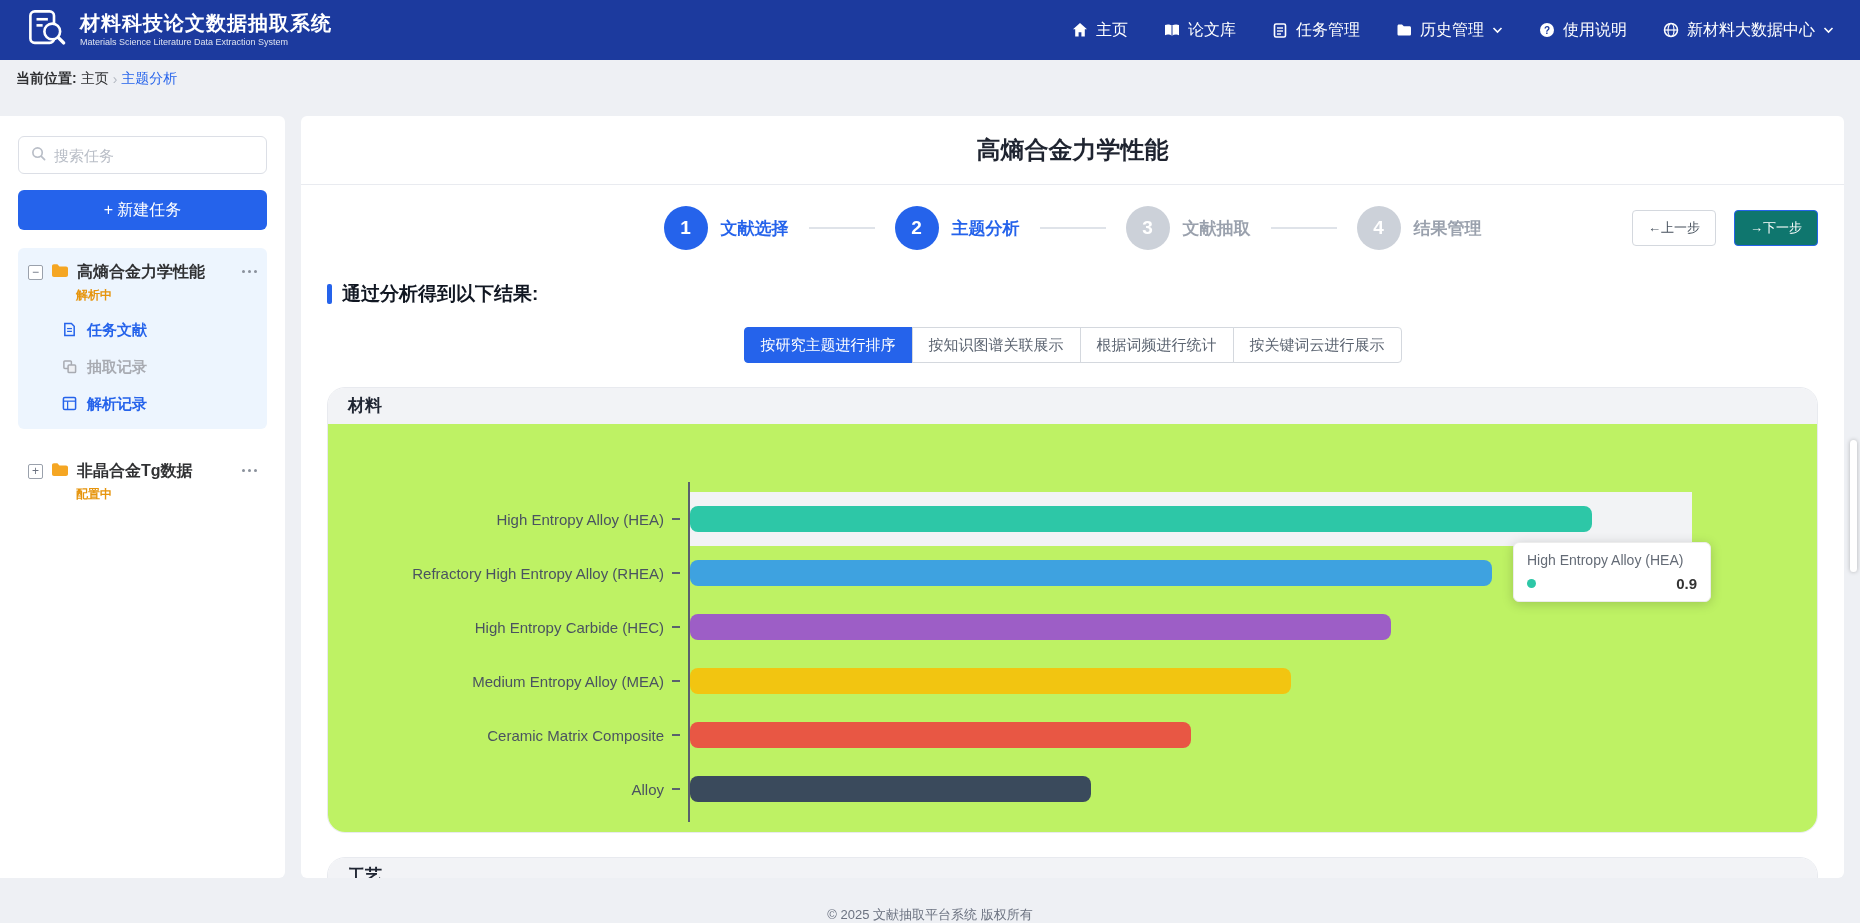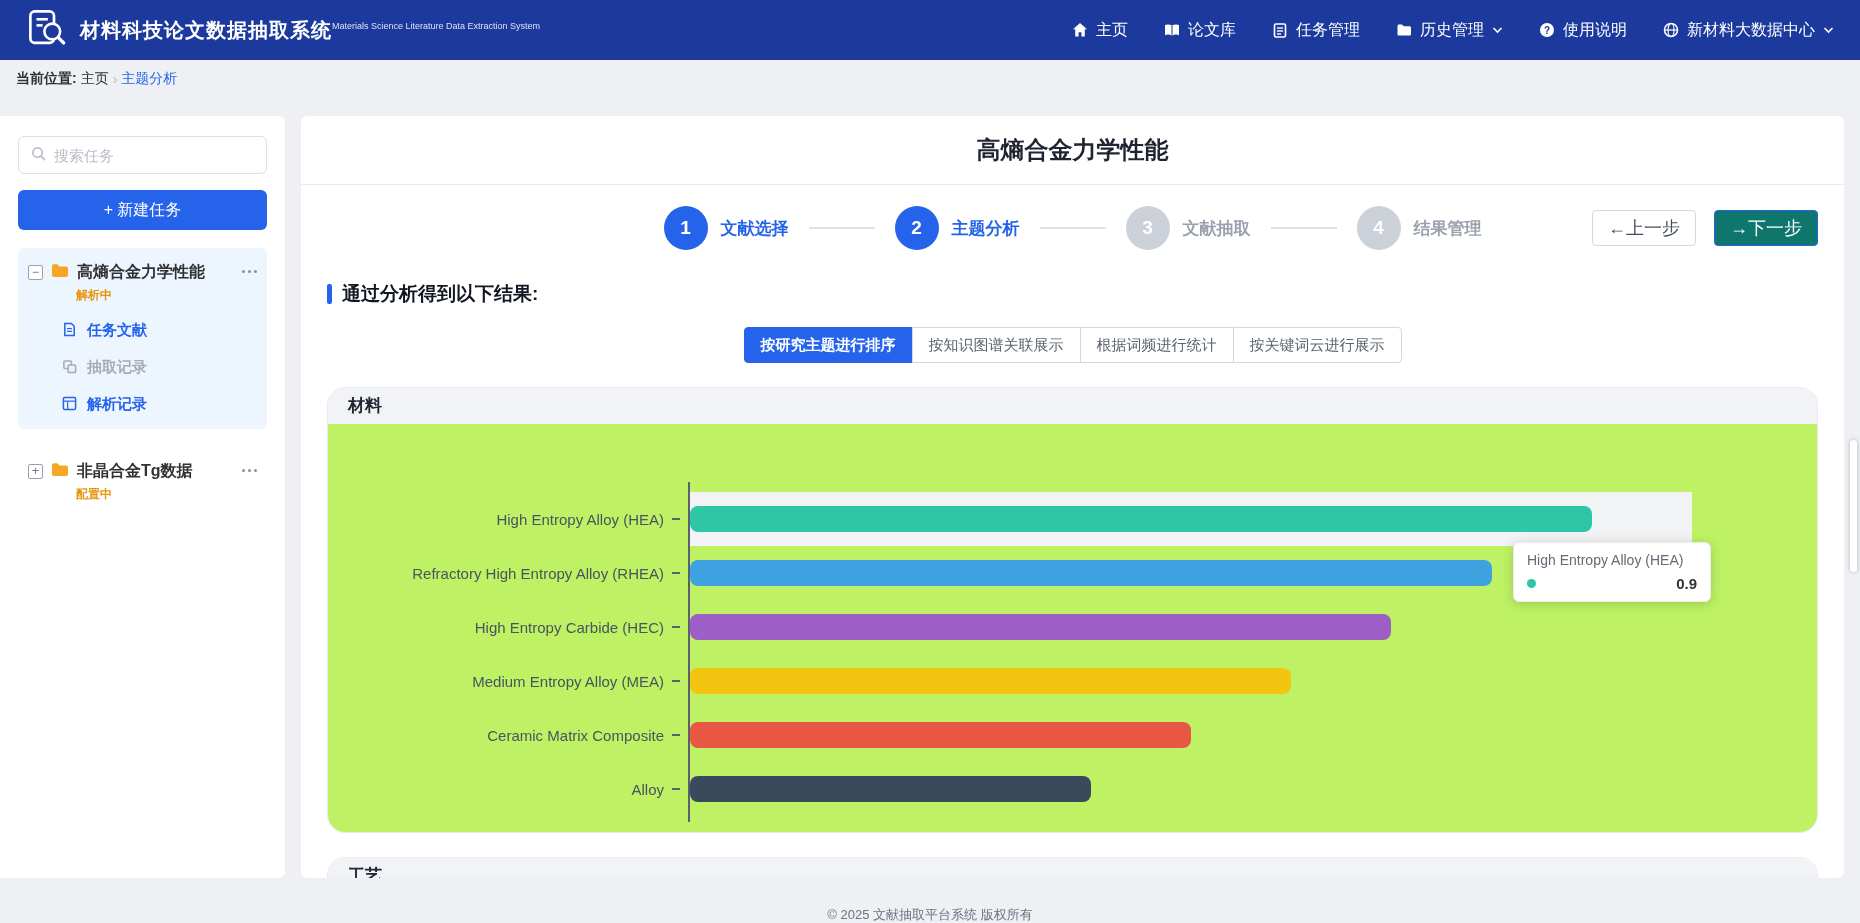--- a/index.html
+++ b/index.html
@@ -3,21 +3,21 @@
 <meta charset="utf-8">
 <style>
   *{margin:0;padding:0;box-sizing:border-box}
   html,body{width:1860px;height:923px;overflow:hidden;background:#eef0f4;
     font-family:"Liberation Sans","DejaVu Sans",sans-serif;color:#333}
 
   
   .navbar{height:60px;background:#1c3a9e;display:flex;align-items:center;
     justify-content:space-between;padding:0 26px;color:#fff}
   .brand{display:flex;align-items:center;gap:12px}
-  .brand-text{display:flex;flex-direction:row;line-height:1.15}
+  .brand-text{display:flex;flex-direction:column;line-height:1.15}
   .brand-title{font-size:20px;font-weight:bold;letter-spacing:1px}
   .brand-sub{font-size:9px;opacity:.85;margin-top:2px}
   .nav-menu{display:flex;align-items:center;gap:36px}
   .nav-item{display:flex;align-items:center;gap:8px;font-size:16px;cursor:pointer;white-space:nowrap}
   .nav-item svg{display:block}
 
   
   .breadcrumb{height:38px;display:flex;align-items:center;padding:0 16px;
     font-size:14px;gap:4px}
   .crumb-prefix{color:#303133;font-weight:bold}
@@ -63,35 +63,35 @@
 
   .step-row{position:relative;height:86px;display:flex;align-items:center;justify-content:center}
   .step{display:flex;align-items:center;gap:13px}
   .step-circle{width:44px;height:44px;border-radius:50%;display:flex;align-items:center;
     justify-content:center;font-size:19px;font-weight:bold;color:#fff;background:#2563eb}
   .step.pending .step-circle{background:#ccd1d9}
   .step-label{font-size:17px;font-weight:bold;color:#2563eb;white-space:nowrap}
   .step.pending .step-label{color:#9aa1ad}
   .connector{width:66px;height:2px;background:#dfe3e9;margin:0 20px}
   .nav-btns{position:absolute;right:26px;top:50%;transform:translateY(-50%);display:flex;gap:18px}
-  .btn{height:36px;padding:0 15px;border-radius:4px;font-size:18px;display:flex;
+  .btn{height:36px;padding:0 15px;border-radius:4px;font-size:13px;display:flex;
     align-items:center;gap:4px;cursor:pointer;border:1px solid #d4d8de;background:#fff;
     color:#46505c;font-family:inherit}
   .btn.primary{background:#0f766e;border-color:#2563eb;color:#fff}
 
   .section-head{display:flex;align-items:center;gap:10px;margin:10px 0 0 26px}
   .blue-bar{width:5px;height:20px;background:#2563eb;border-radius:2px}
   .section-title{font-size:19px;font-weight:bold;color:#111722}
 
   .tabs{display:flex;justify-content:center;margin-top:20px}
   .tab{border:1px solid #d4d8de;padding:0 16px;height:36px;line-height:34px;font-size:15px;
     color:#5b6471;background:#fff;margin-left:-1px;cursor:pointer;white-space:nowrap}
   .tab:first-child{border-radius:4px 0 0 4px;margin-left:0}
   .tab:last-child{border-radius:0 4px 4px 0}
-  .tab.active{background:#2563eb;border-color:#2563eb;color:#fff;font-weight:bold}
+  .tab.active{background:#2563eb;border-color:#2563eb;color:#fff;font-weight:normal}
 
   
   .result-card{margin:24px 26px 0;border:1px solid #e8eaef;border-radius:18px;overflow:hidden}
   .card-head{background:#f2f3f6;height:36px;line-height:36px;padding:0 20px;font-size:17px;
     font-weight:bold;color:#202633}
   .chart-wrap{position:relative;padding:68px 0 16px;background:#bef264}
   .chart-rows{position:relative}
   .axis-line{position:absolute;left:360px;top:-10px;bottom:-6px;width:2px;background:#5a616d}
   .chart-row{display:flex;align-items:center;height:54px}
   .chart-label{width:344px;text-align:right;font-size:15px;color:#4a5360;padding-right:8px;

